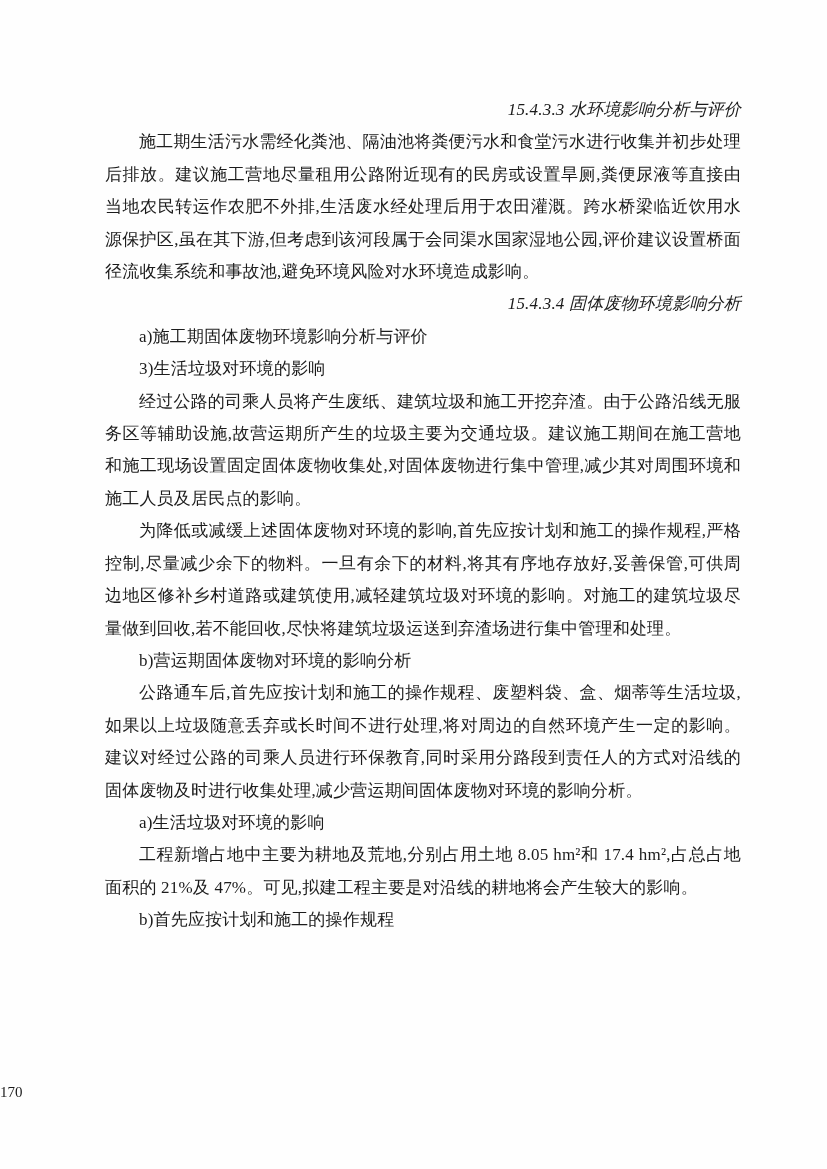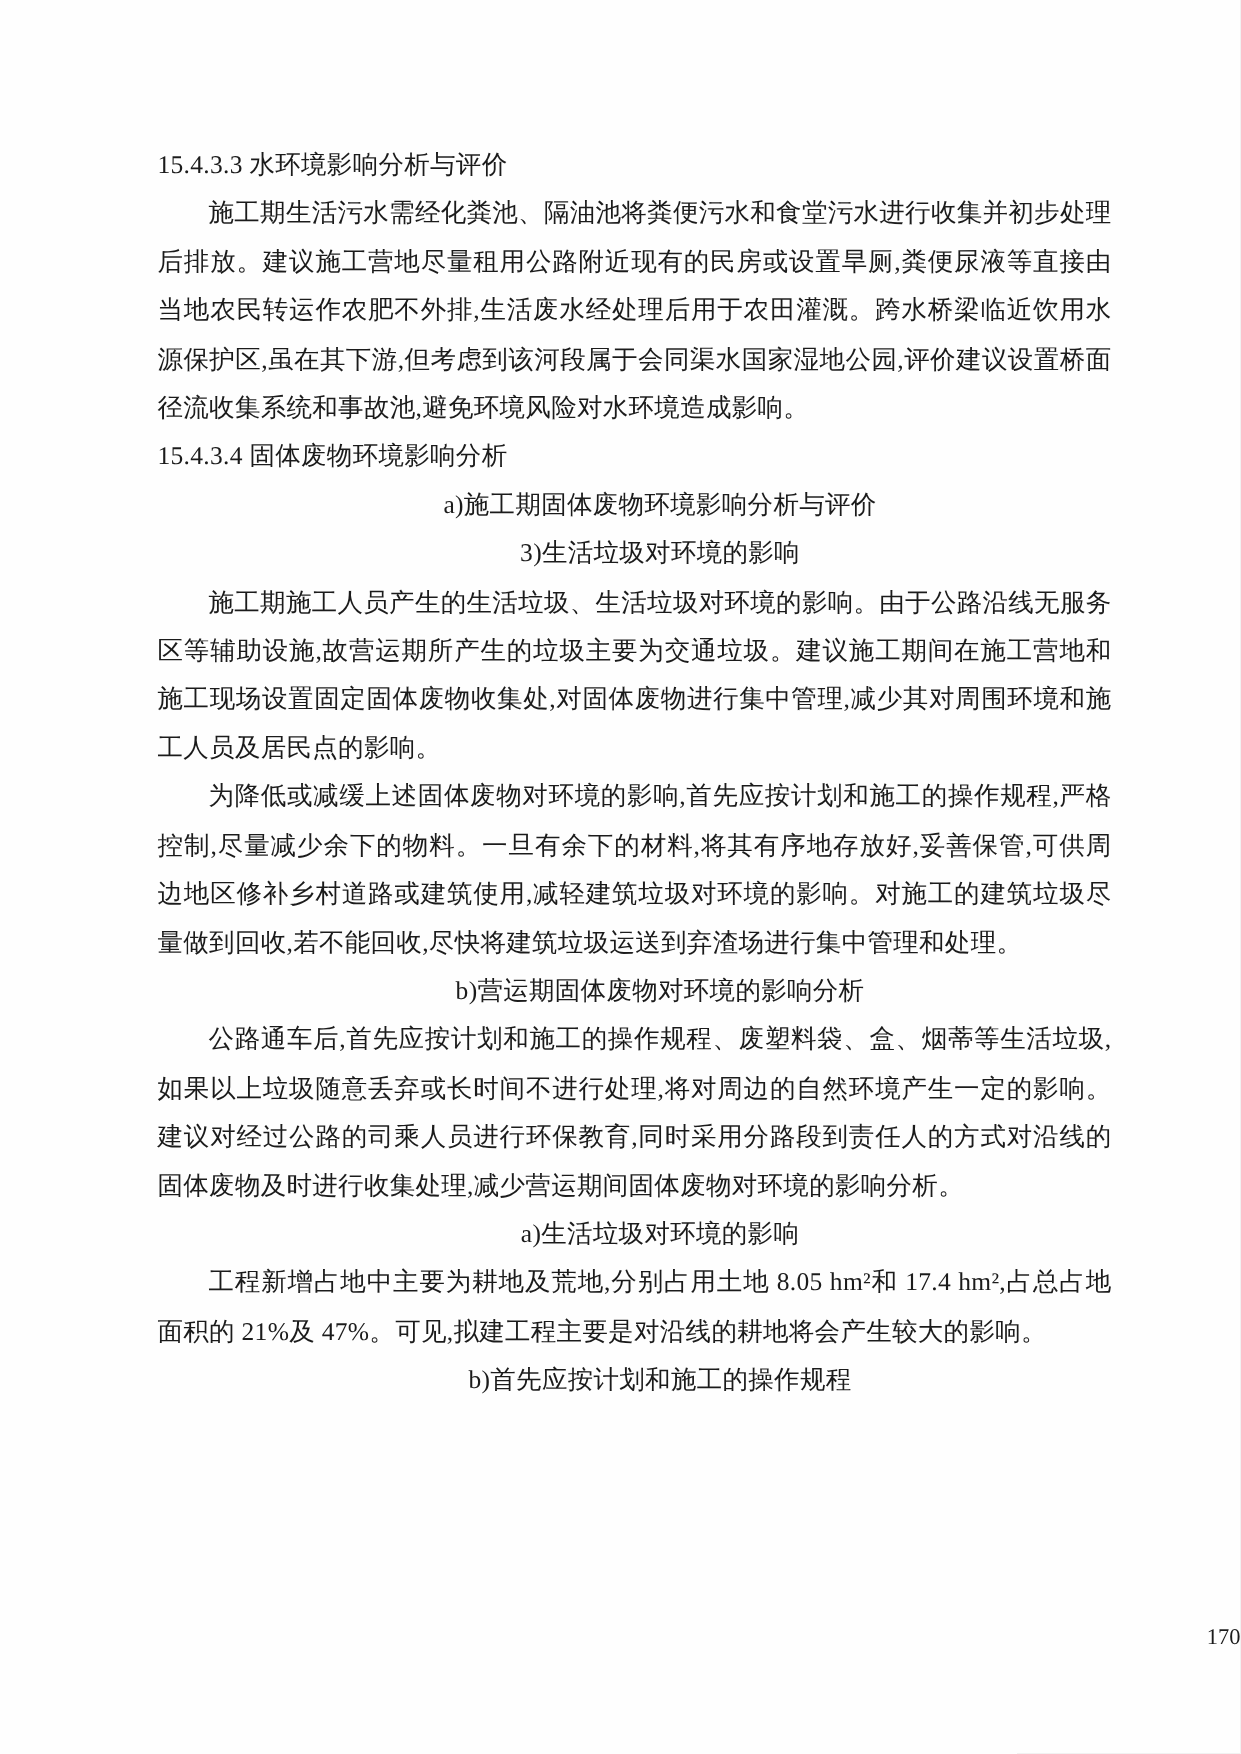--- a/index.html
+++ b/index.html
@@ -28,51 +28,52 @@
     margin: 0;
     padding: 0;
     font-size: 17px;
     line-height: 32.4px;
     text-align: justify;
     letter-spacing: 0.2px;
     word-break: break-all;
   }
   .content p.heading {
     text-indent: 0;
-    text-align: left;
+    text-align: right;
+    font-style: italic;
   }
   .content p.item {
     text-indent: 2em;
-    text-align: center;
+    text-align: left;
   }
   .content p.para {
     text-indent: 2em;
   }
   .pageno {
     position: absolute;
     left: 0;
     right: 0;
     top: 1082px;
-    text-align: right;
+    text-align: left;
     font-size: 15px;
     line-height: 20px;
     color: #1b1b1b;
   }
 </style>
 </head>
 <body>
 
 <div class="page">
   <div class="content">
       <p class="heading">15.4.3.3 水环境影响分析与评价</p>
       <p class="para">施工期生活污水需经化粪池、隔油池将粪便污水和食堂污水进行收集并初步处理后排放。建议施工营地尽量租用公路附近现有的民房或设置旱厕,粪便尿液等直接由当地农民转运作农肥不外排,生活废水经处理后用于农田灌溉。跨水桥梁临近饮用水源保护区,虽在其下游,但考虑到该河段属于会同渠水国家湿地公园,评价建议设置桥面径流收集系统和事故池,避免环境风险对水环境造成影响。</p>
       <p class="heading">15.4.3.4 固体废物环境影响分析</p>
       <p class="item">a)施工期固体废物环境影响分析与评价</p>
       <p class="item">3)生活垃圾对环境的影响</p>
-      <p class="para">施工期施工人员产生的生活垃圾、生活垃圾对环境的影响。由于公路沿线无服务区等辅助设施,故营运期所产生的垃圾主要为交通垃圾。建议施工期间在施工营地和施工现场设置固定固体废物收集处,对固体废物进行集中管理,减少其对周围环境和施工人员及居民点的影响。</p>
+      <p class="para">经过公路的司乘人员将产生废纸、建筑垃圾和施工开挖弃渣。由于公路沿线无服务区等辅助设施,故营运期所产生的垃圾主要为交通垃圾。建议施工期间在施工营地和施工现场设置固定固体废物收集处,对固体废物进行集中管理,减少其对周围环境和施工人员及居民点的影响。</p>
       <p class="para">为降低或减缓上述固体废物对环境的影响,首先应按计划和施工的操作规程,严格控制,尽量减少余下的物料。一旦有余下的材料,将其有序地存放好,妥善保管,可供周边地区修补乡村道路或建筑使用,减轻建筑垃圾对环境的影响。对施工的建筑垃圾尽量做到回收,若不能回收,尽快将建筑垃圾运送到弃渣场进行集中管理和处理。</p>
       <p class="item">b)营运期固体废物对环境的影响分析</p>
       <p class="para">公路通车后,首先应按计划和施工的操作规程、废塑料袋、盒、烟蒂等生活垃圾,如果以上垃圾随意丢弃或长时间不进行处理,将对周边的自然环境产生一定的影响。建议对经过公路的司乘人员进行环保教育,同时采用分路段到责任人的方式对沿线的固体废物及时进行收集处理,减少营运期间固体废物对环境的影响分析。</p>
       <p class="item">a)生活垃圾对环境的影响</p>
       <p class="para">工程新增占地中主要为耕地及荒地,分别占用土地 8.05 hm²和 17.4 hm²,占总占地面积的 21%及 47%。可见,拟建工程主要是对沿线的耕地将会产生较大的影响。</p>
       <p class="item">b)首先应按计划和施工的操作规程</p>
     </div>
   <div class="pageno">170</div>
 </div>
 

